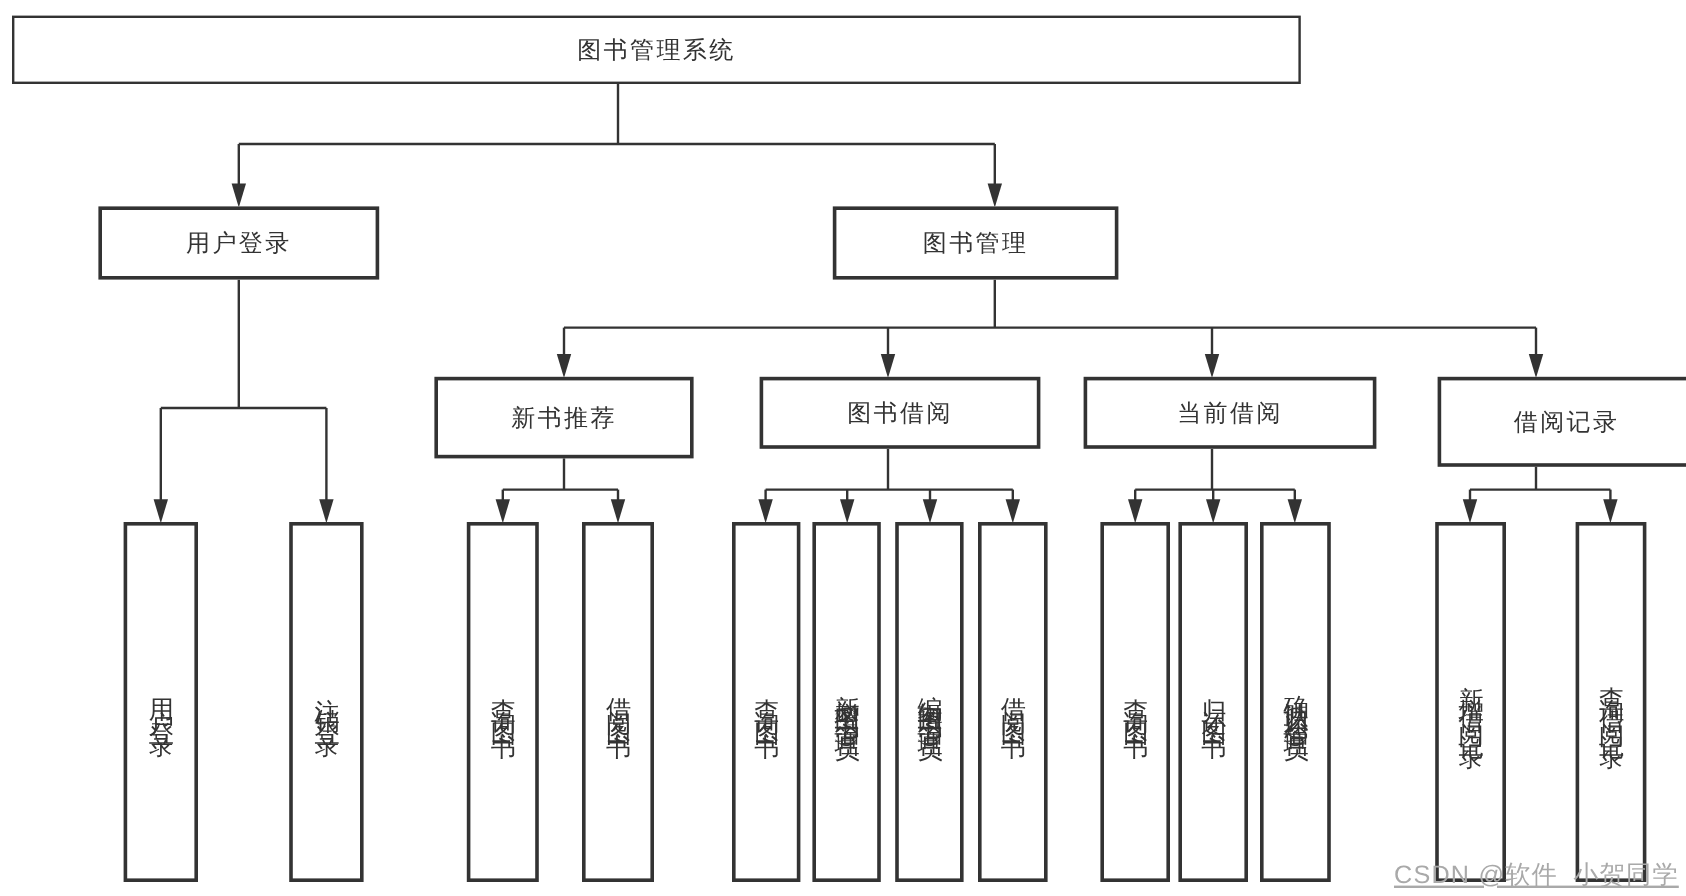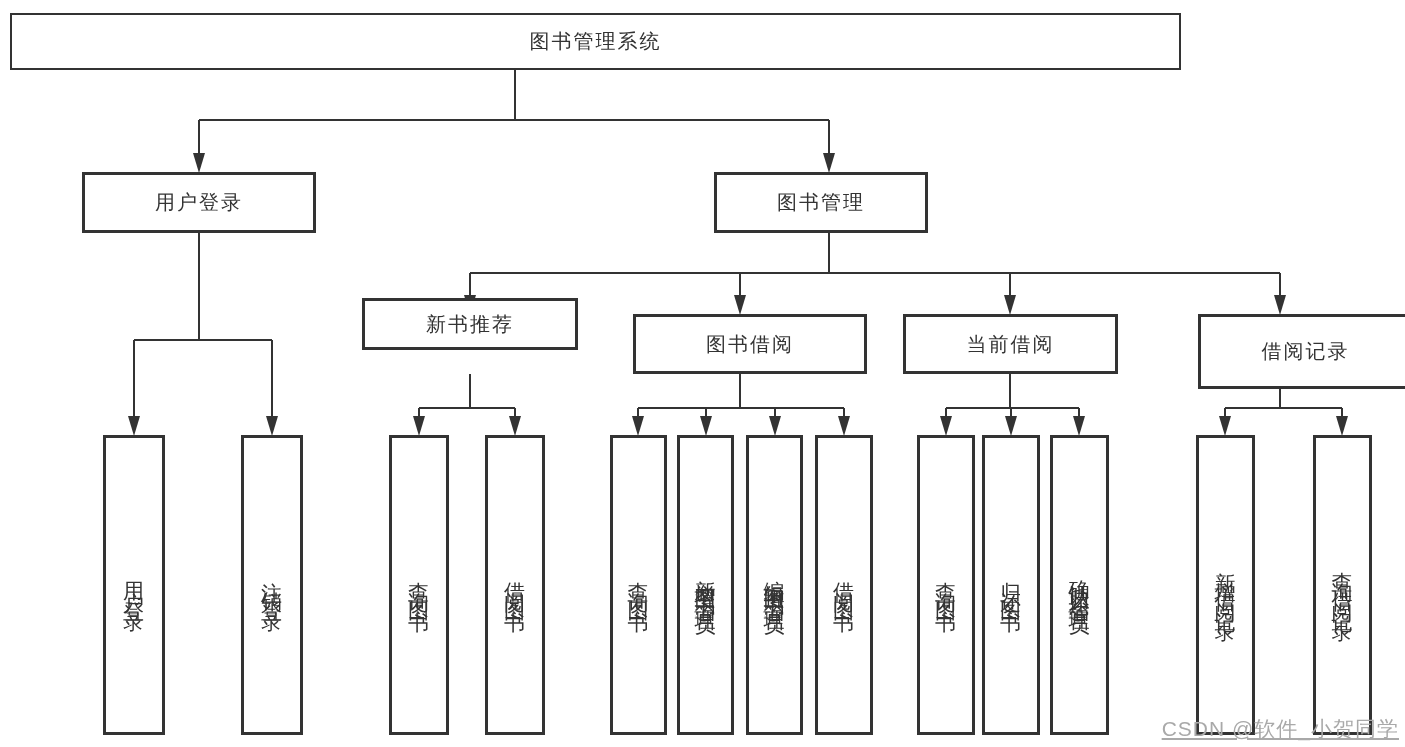--- a/index.html
+++ b/index.html
@@ -81,38 +81,38 @@
       <polygon points="769,416 781,416 775,436"></polygon>
       <polygon points="838,416 850,416 844,436"></polygon>
       <polygon points="940,416 952,416 946,436"></polygon>
       <polygon points="1005,416 1017,416 1011,436"></polygon>
       <polygon points="1073,416 1085,416 1079,436"></polygon>
       <polygon points="1219,416 1231,416 1225,436"></polygon>
       <polygon points="1336,416 1348,416 1342,436"></polygon>
     </g>
   </svg>
 
-  <div class="box root" style="left:10px;top:13px;width:1171px;height:57px">
+  <div class="box root" style="left:10px;top:13px;width:1074px;height:57px">
     <span class="hlabel">图书管理系统</span>
   </div>
 
   <div class="box" style="left:82px;top:172px;width:234px;height:61px">
     <span class="hlabel">用户登录</span>
   </div>
-  <div class="box" style="left:714px;top:172px;width:214px;height:61px">
+  <div class="box" style="left:694px;top:172px;width:238px;height:61px">
     <span class="hlabel">图书管理</span>
   </div>
 
-  <div class="box" style="left:362px;top:298px;width:216px;height:52px">
+  <div class="box" style="left:362px;top:314px;width:216px;height:68px">
     <span class="hlabel">新书推荐</span>
   </div>
   <div class="box" style="left:633px;top:314px;width:234px;height:60px">
     <span class="hlabel">图书借阅</span>
   </div>
-  <div class="box" style="left:903px;top:314px;width:215px;height:60px">
+  <div class="box" style="left:903px;top:314px;width:244px;height:60px">
     <span class="hlabel">当前借阅</span>
   </div>
   <div class="box" style="left:1198px;top:314px;width:215px;height:75px">
     <span class="hlabel">借阅记录</span>
   </div>
 
   <div class="box" style="left:103px;top:435px;width:62px;height:300px">
     <span class="v">用户登录</span>
   </div>
   <div class="box" style="left:241px;top:435px;width:62px;height:300px">

